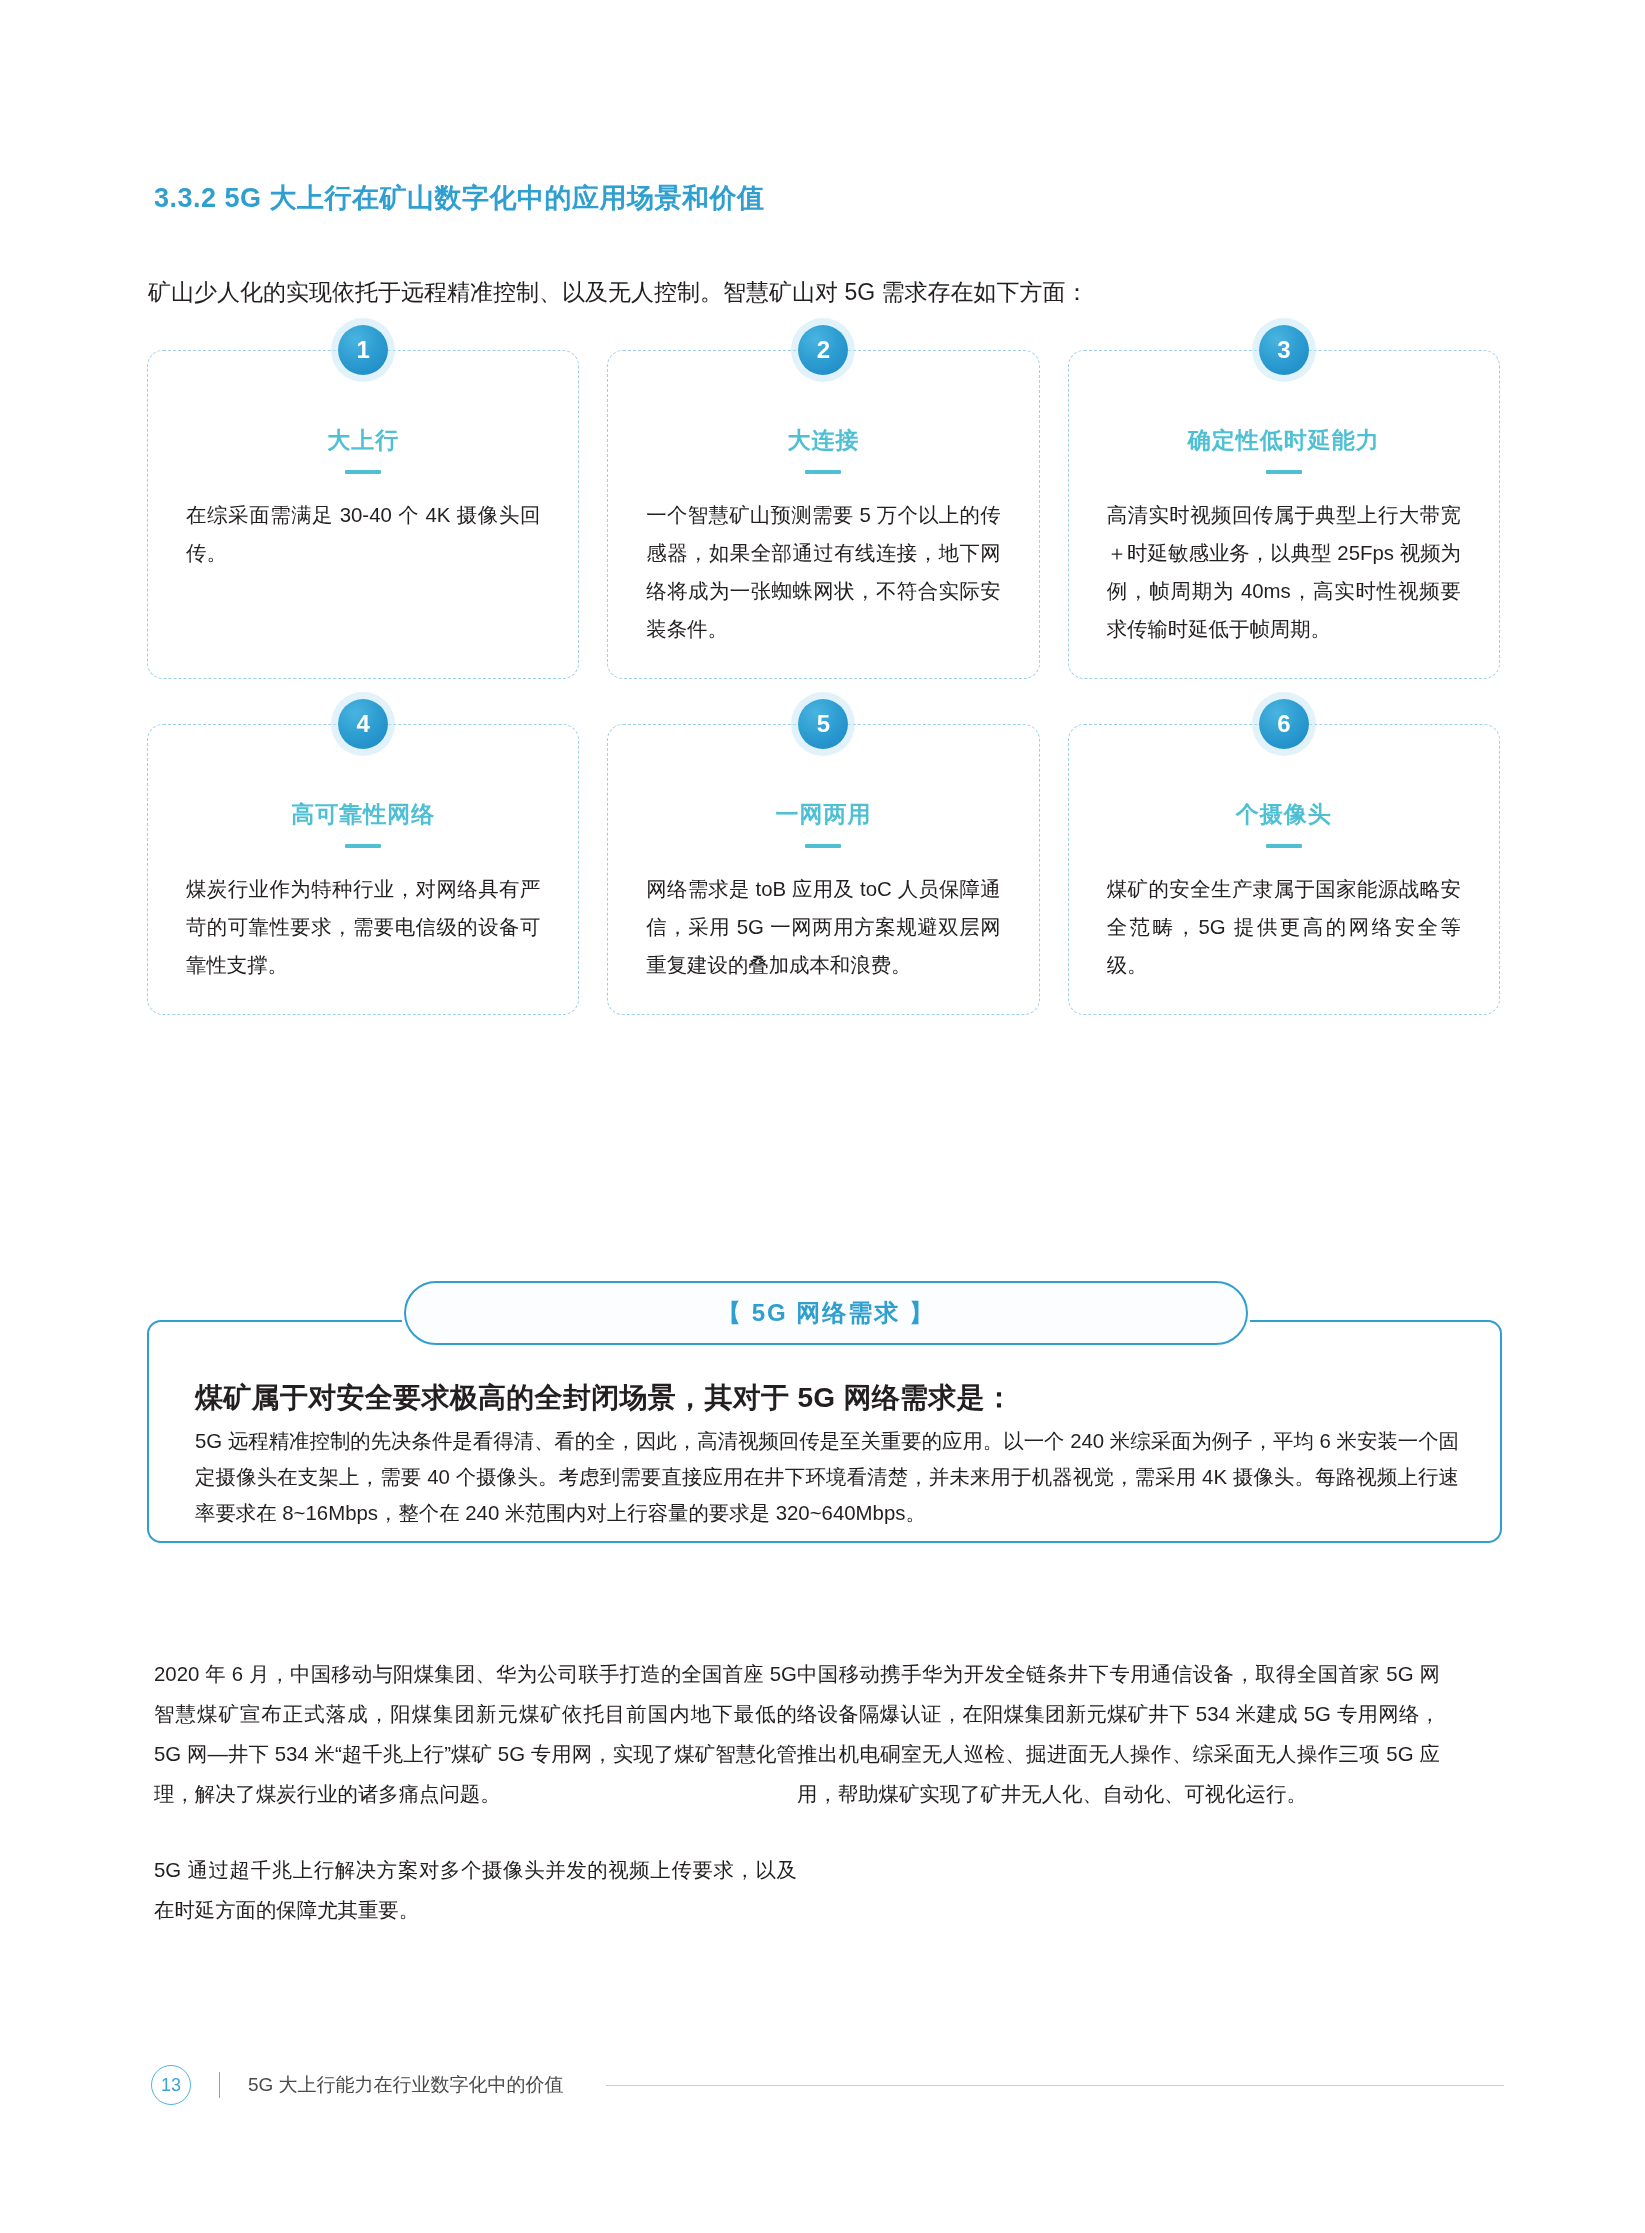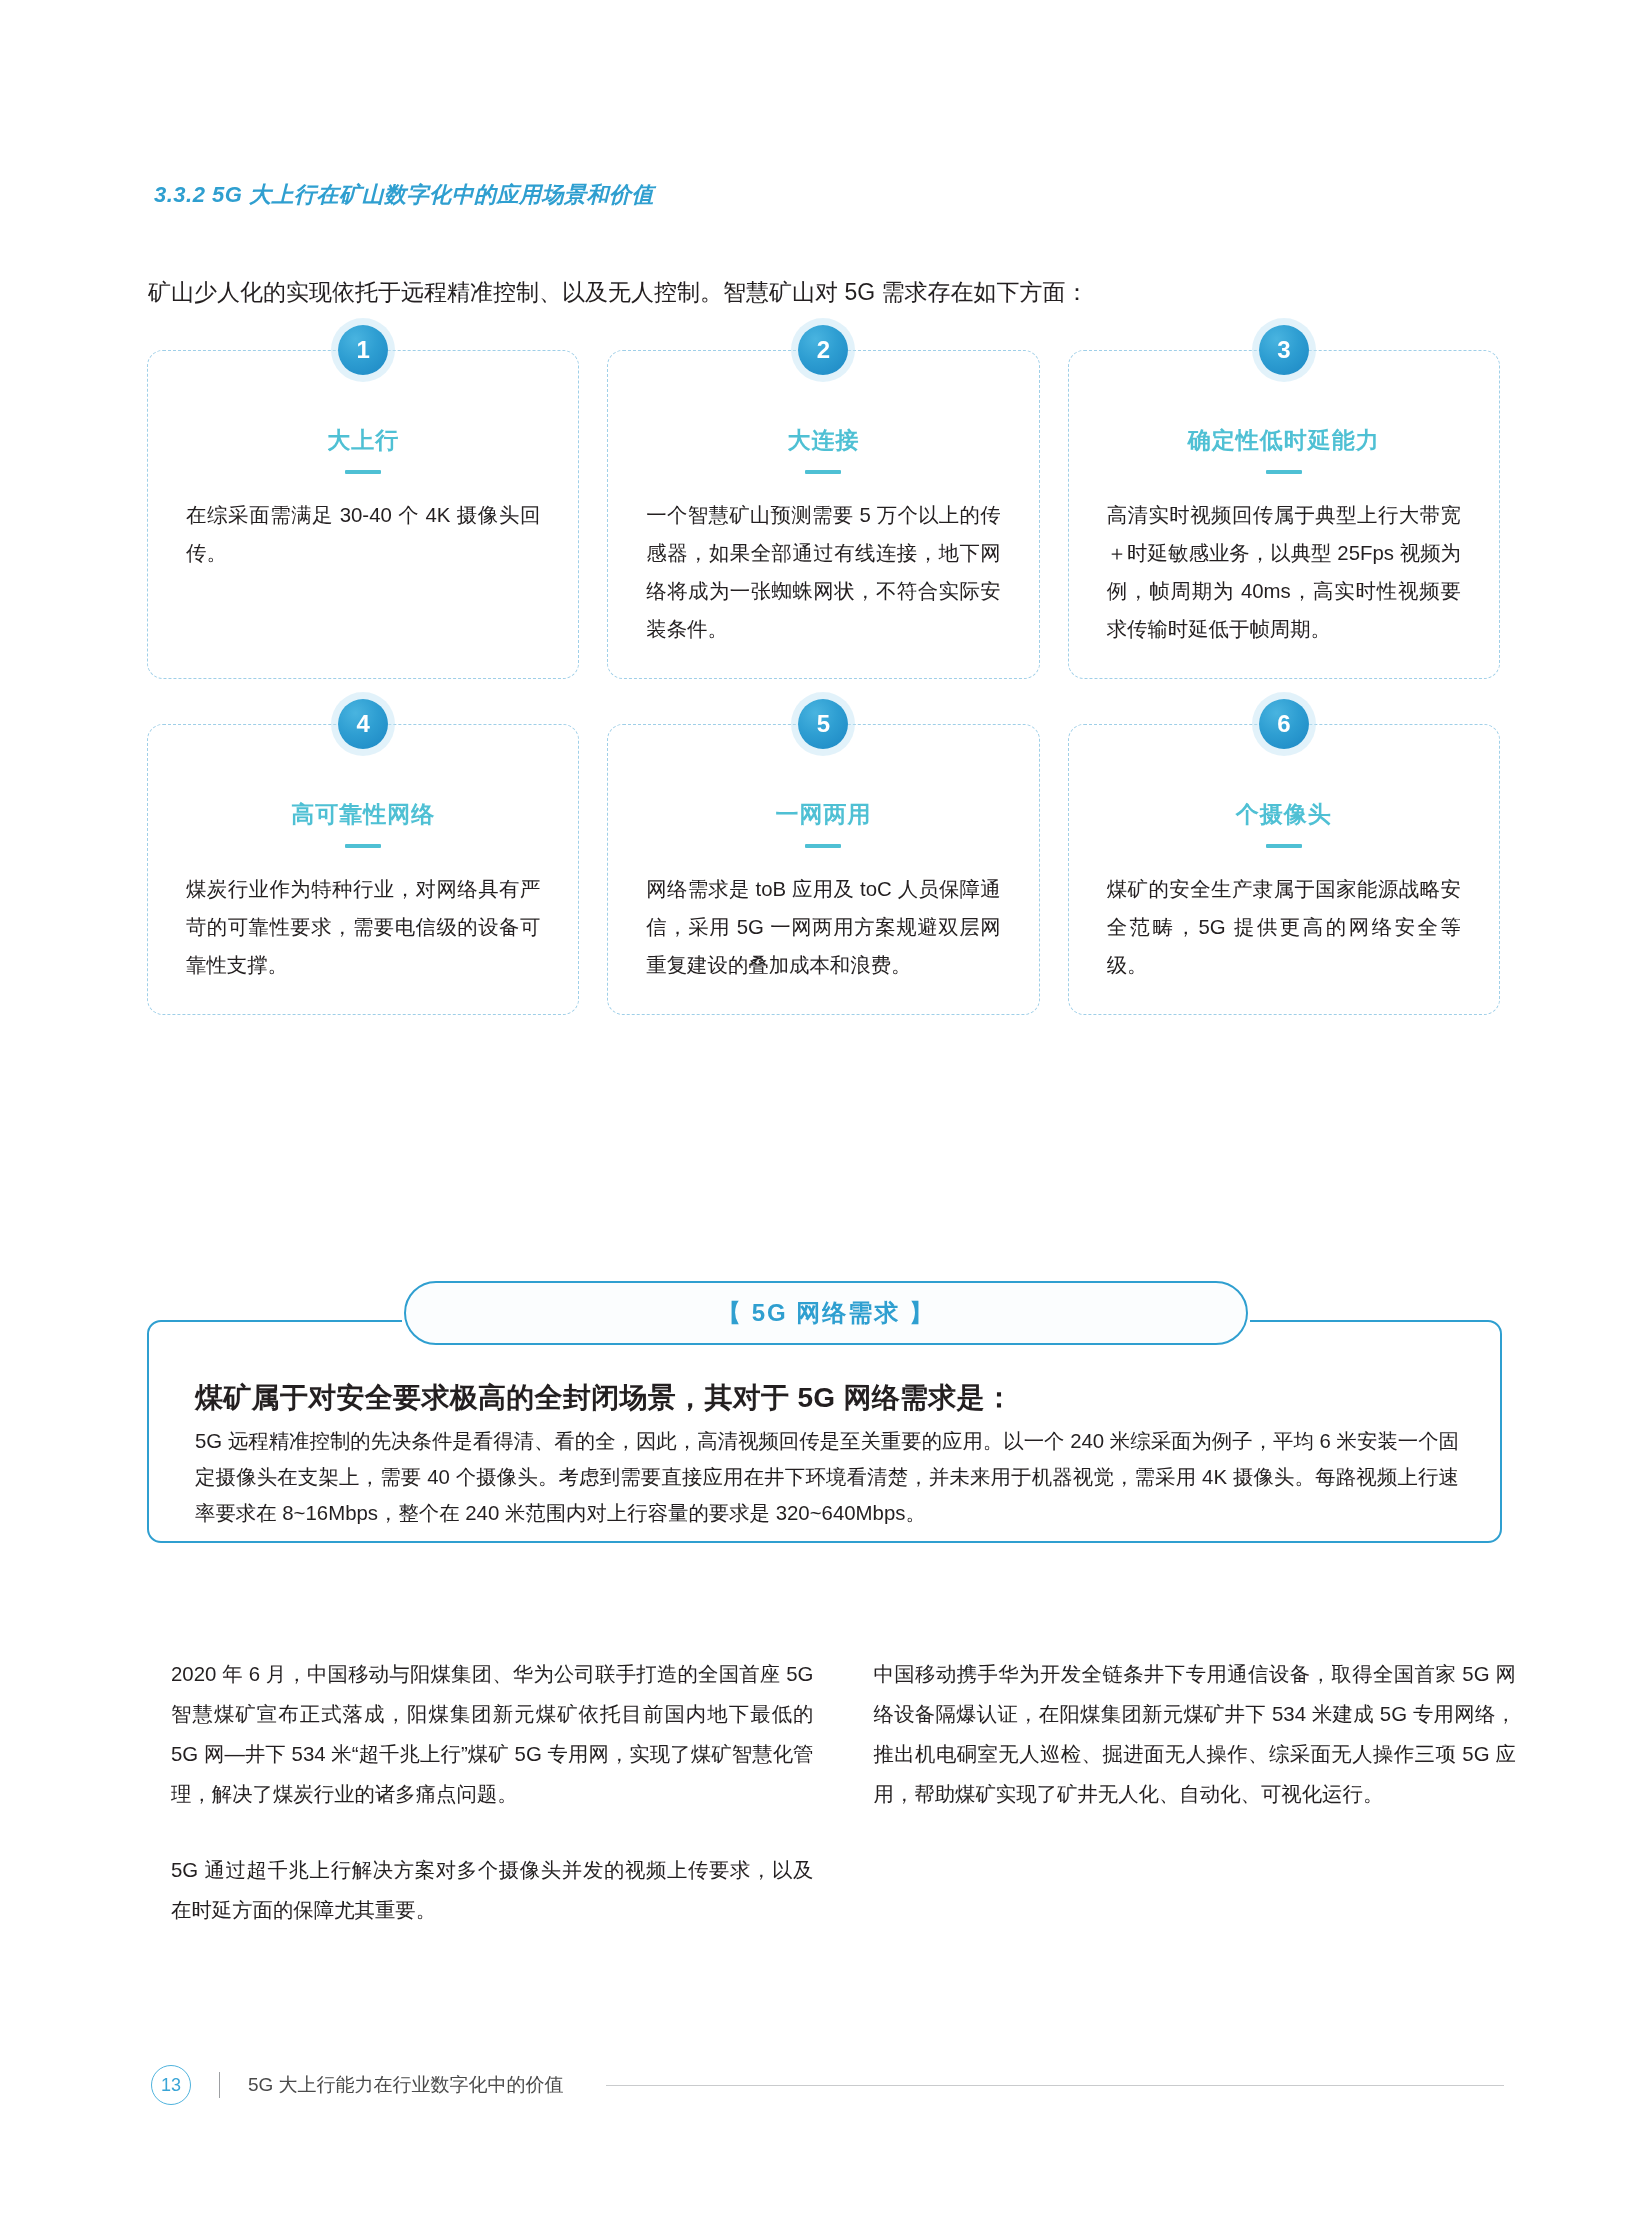--- a/index.html
+++ b/index.html
@@ -21,26 +21,25 @@
     width: 1646px;
     height: 2234px;
     overflow: hidden;
   }
 
   
   .section-title {
     position: absolute;
     left: 154px;
     top: 180px;
-    font-size: 22px;
+    font-size: 27px;
     font-weight: bold;
     color: #2f9fd0;
     letter-spacing: 0.5px;
     white-space: nowrap;
-    font-style: italic;
   }
 
   
   .intro {
     position: absolute;
     left: 148px;
     top: 275px;
     width: 1353px;
     font-size: 23px;
     line-height: 34px;
@@ -179,22 +178,20 @@
     text-align: justify;
   }
 
   
   .cols {
     position: absolute;
     left: 154px;
     top: 1654px;
     width: 1345px;
     display: flex;
-    gap: 60px;
-    margin-left: 17px;
   }
   .col {
     width: 643px;
   }
   .col p {
     margin: 0 0 36px 0;
     font-size: 20.4px;
     line-height: 40px;
     color: #231f20;
     text-align: justify;

